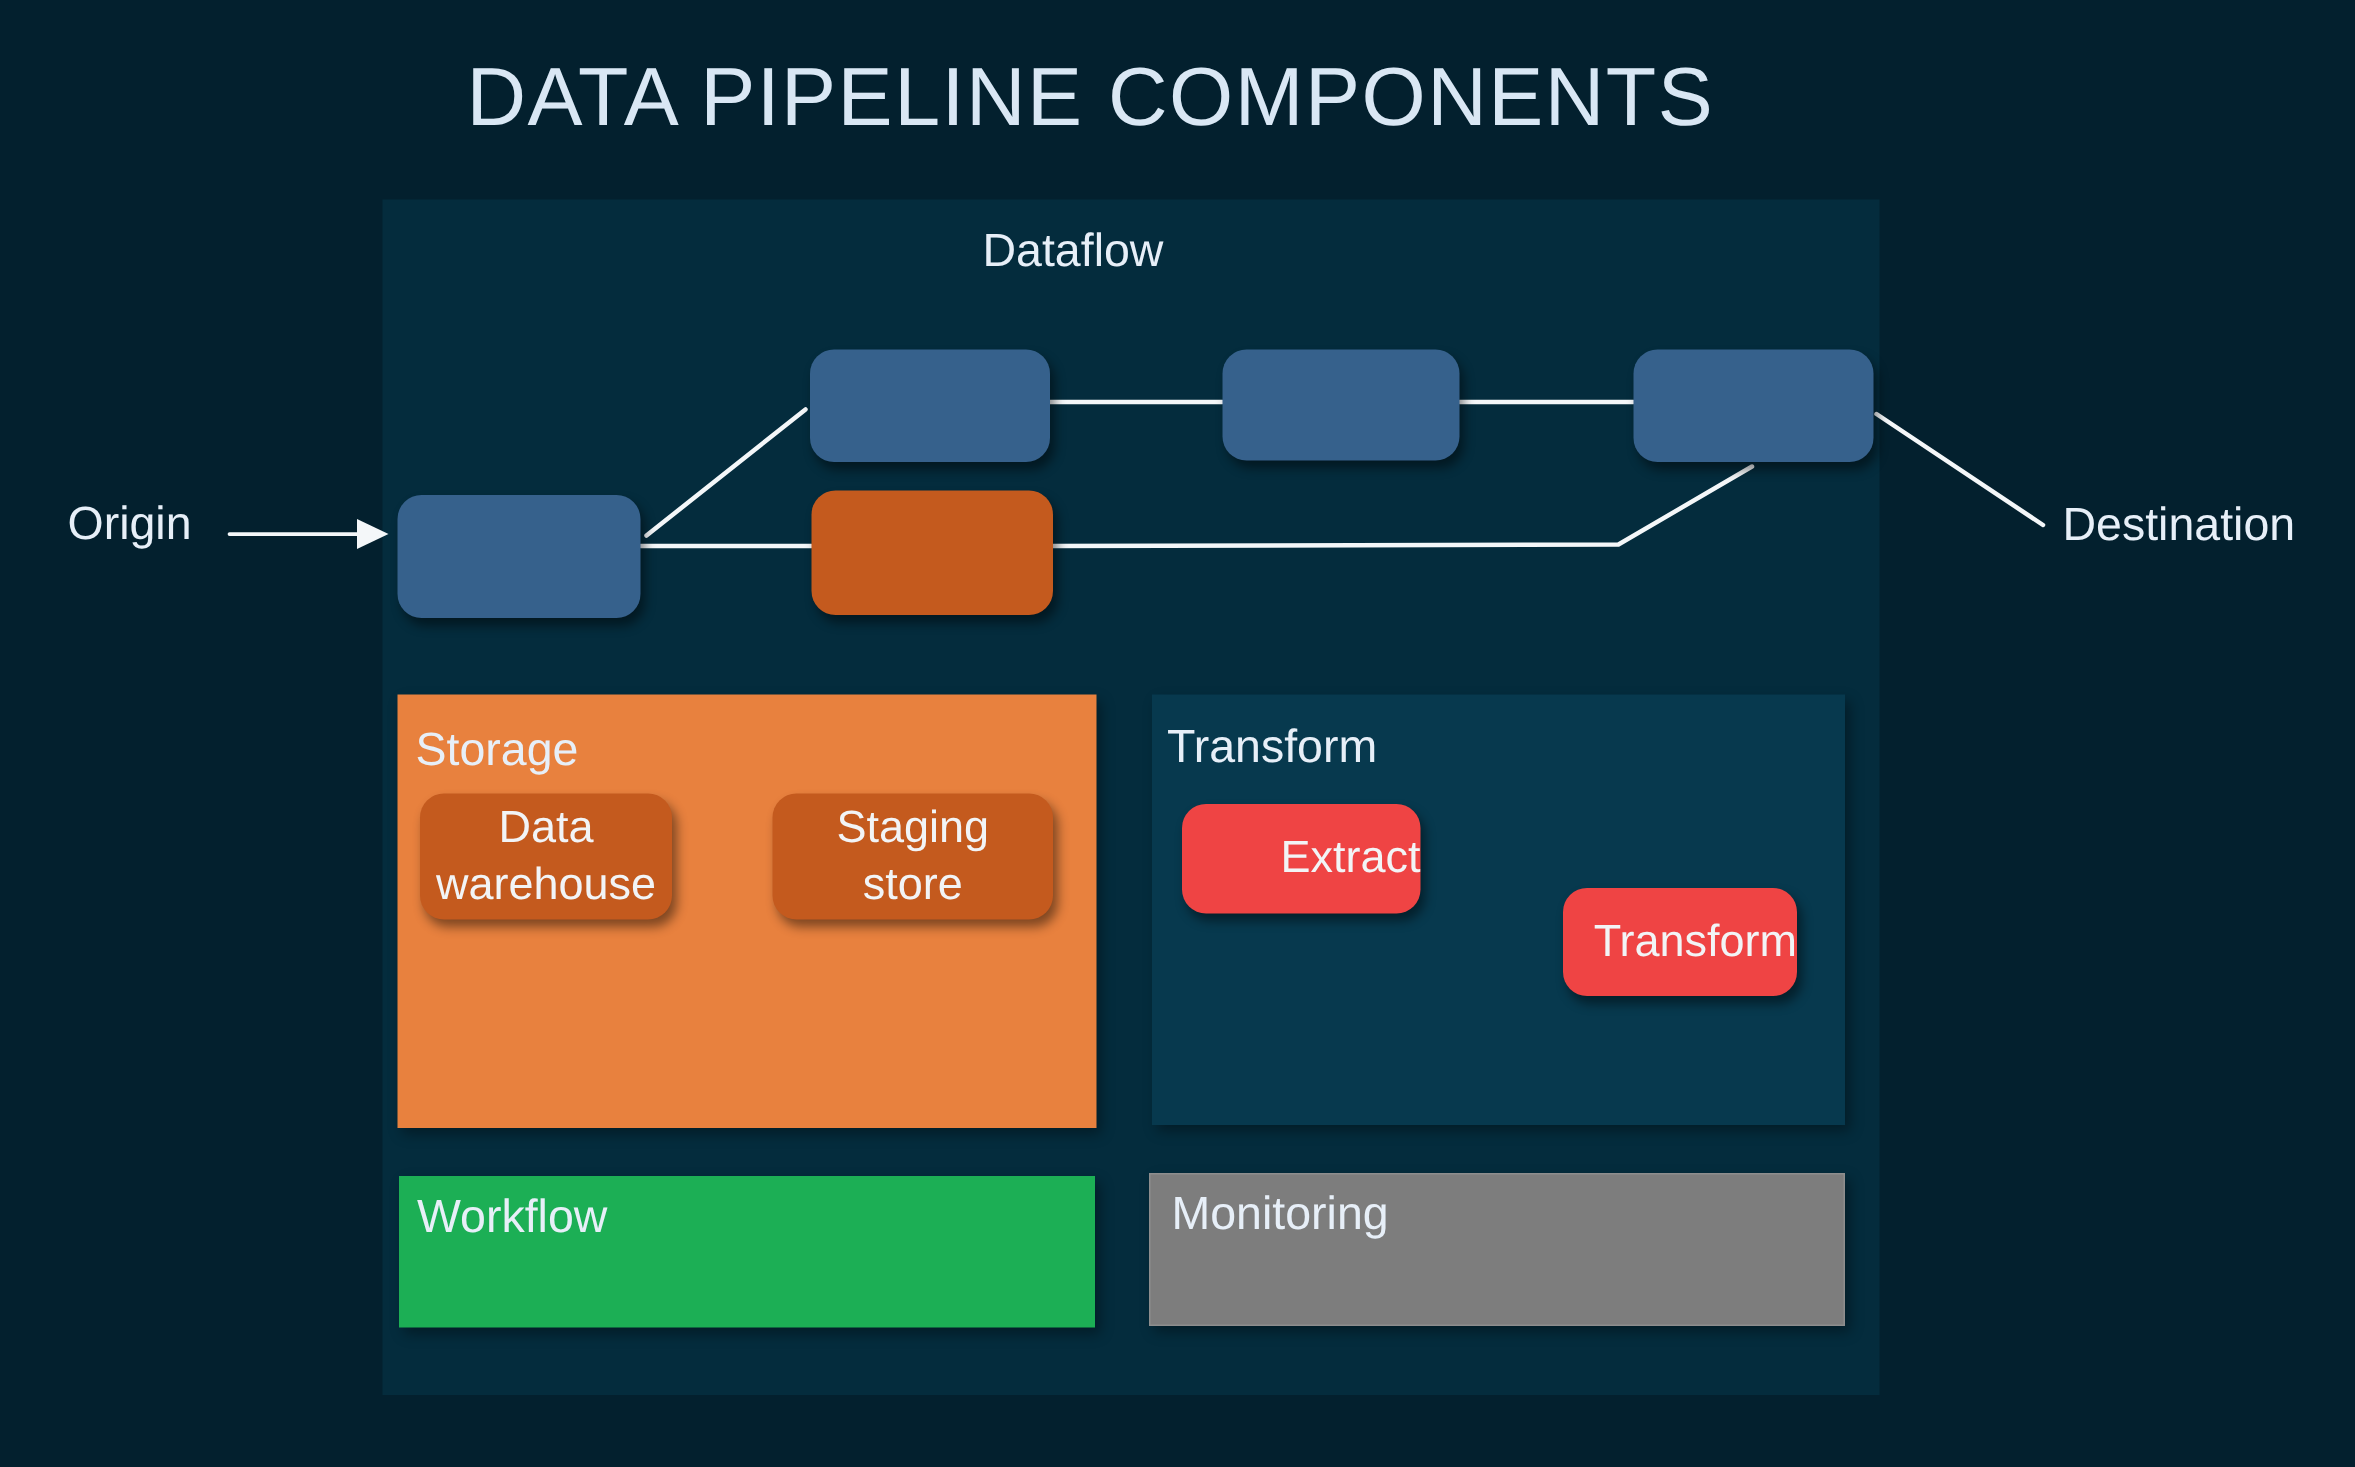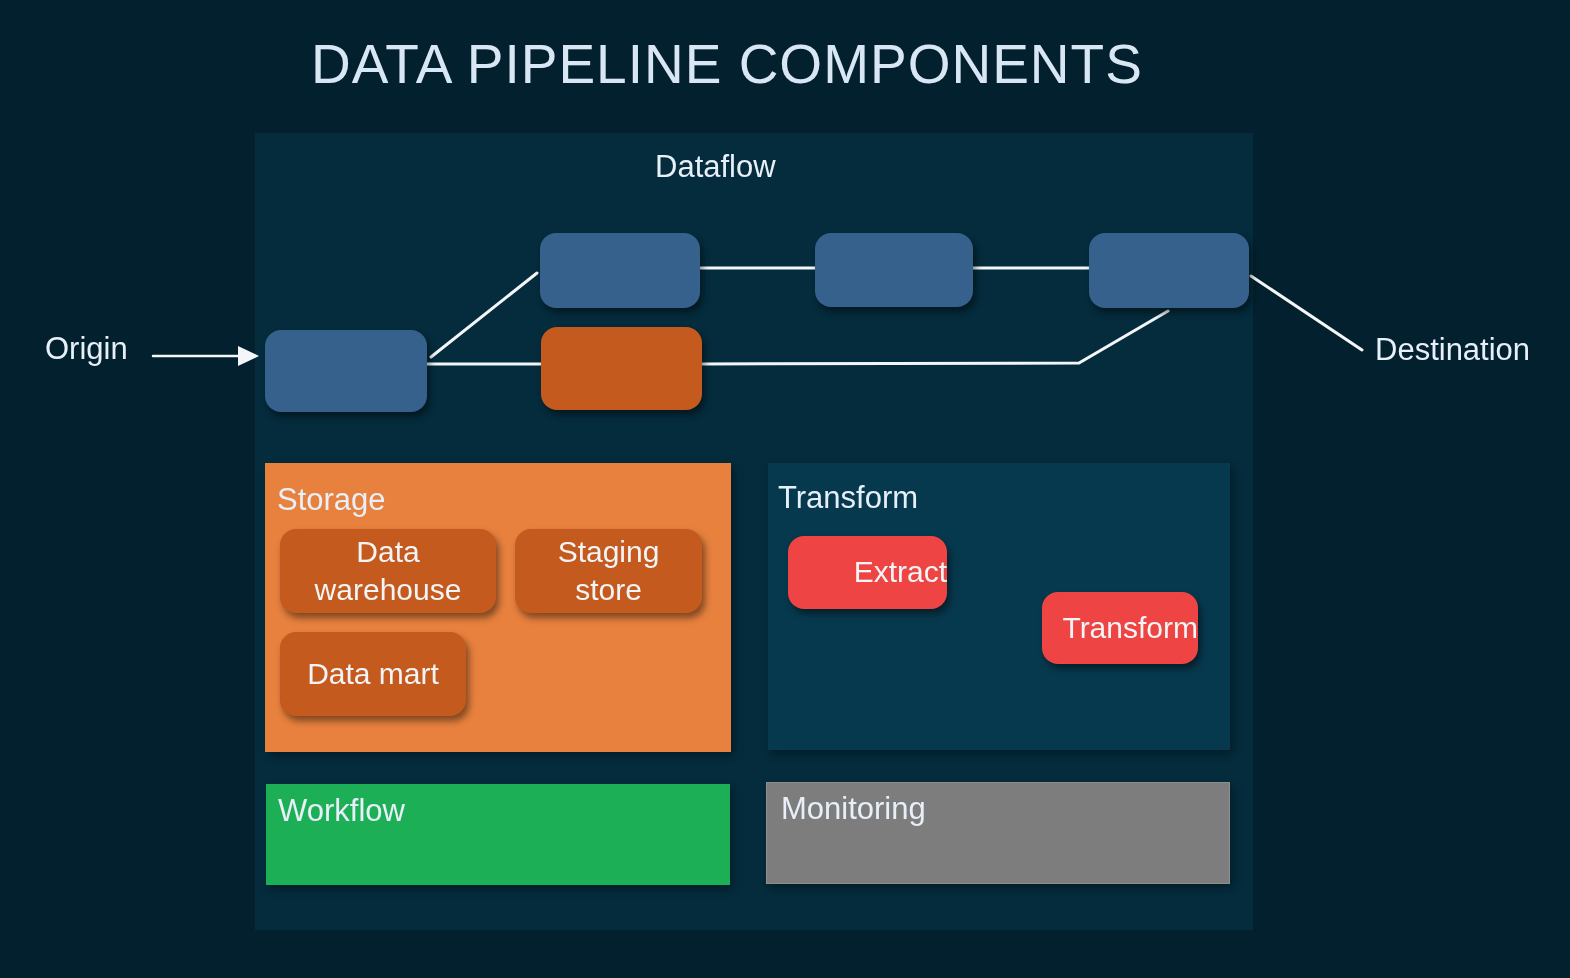--- a/index.html
+++ b/index.html
@@ -35,21 +35,21 @@
   }
   .node.orange{background:#C45A1E;}
   .node.proc{background:#ef4444;justify-content:flex-end;}
 
   .n-source{left:265px;top:330px;width:162px;height:82px;}
   .n-top1{left:540px;top:233px;width:160px;height:75px;}
   .n-top2{left:815px;top:233px;width:158px;height:74px;}
   .n-top3{left:1089px;top:233px;width:160px;height:75px;}
   .n-buffer{left:541px;top:327px;width:161px;height:83px;}
 
-  .b-warehouse{left:280px;top:529px;width:216px;height:84px;}
+  .b-warehouse{left:280px;top:529px;width:168px;height:84px;}
   .b-staging{left:515px;top:529px;width:187px;height:84px;align-items:center;}
   .b-datamart{left:280px;top:632px;width:186px;height:84px;}
   .b-warehouse .wrap{width:155px;}
   .b-staging .wrap{width:135px;}
 
   .b-extract{left:788px;top:536px;width:159px;height:73px;}
   .b-load{left:788px;top:663px;width:159px;height:74px;}
   .b-transform{left:1042px;top:592px;width:156px;height:72px;}
 
   .connector-layer{
@@ -95,23 +95,20 @@
   <div class="node orange n-buffer"></div>
 
   <div class="sub-panel panel-storage"></div>
   <div class="sec-label" style="left:277px;top:481px;">Storage</div>
   <div class="node orange b-warehouse">
     <span class="wrap">Data warehouse</span>
   </div>
   <div class="node orange b-staging">
     <span class="wrap">Staging store</span>
   </div>
-  <div class="node orange b-datamart">
-    <span>Data mart</span>
-  </div>
 
   <div class="sub-panel panel-processing"></div>
   <div class="sec-label" style="left:778px;top:479px;">Transform</div>
   <div class="node proc b-extract">
     <span>Extract</span>
   </div>
   <div class="node proc b-transform">
     <span>Transform</span>
   </div>
 

